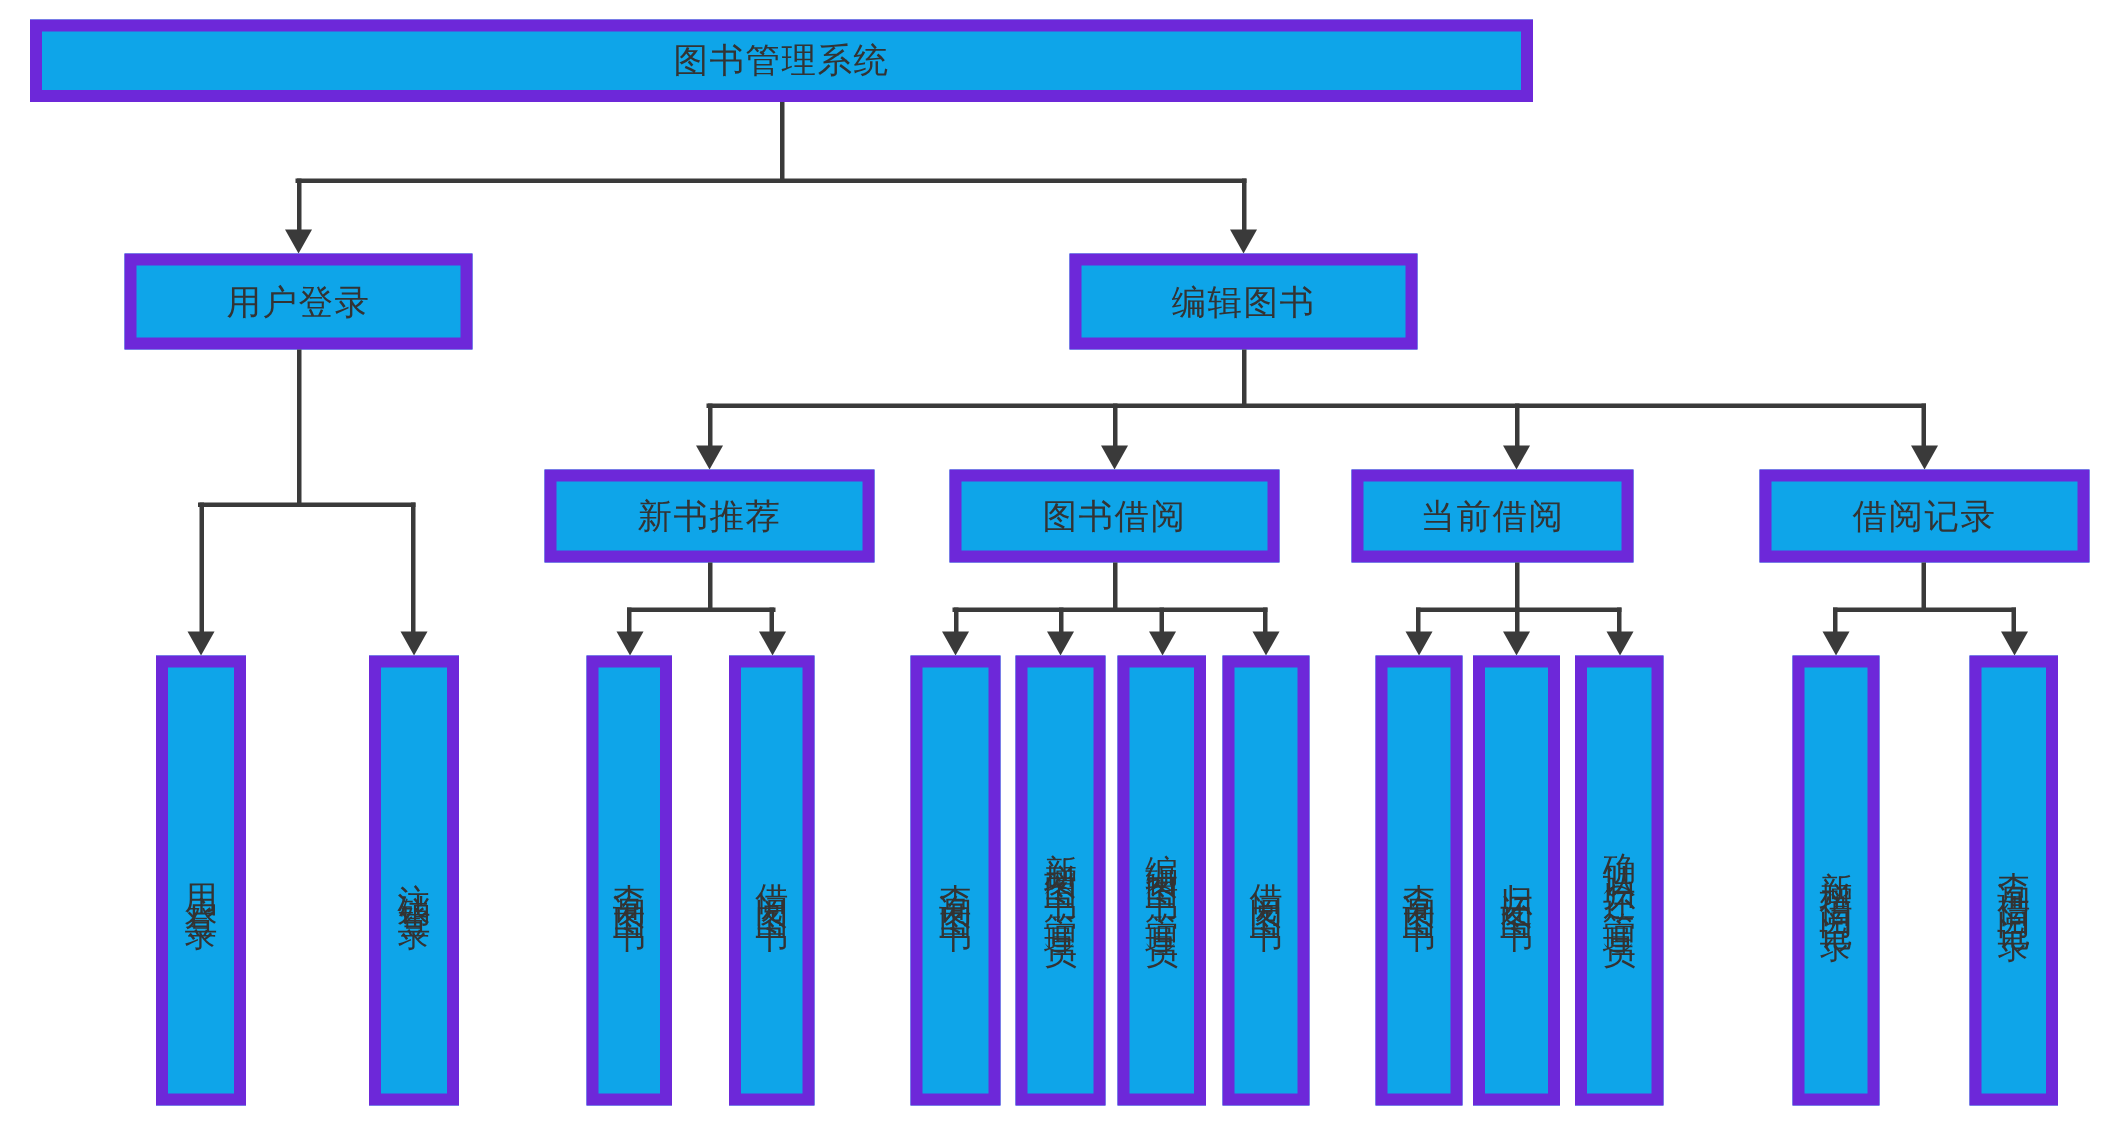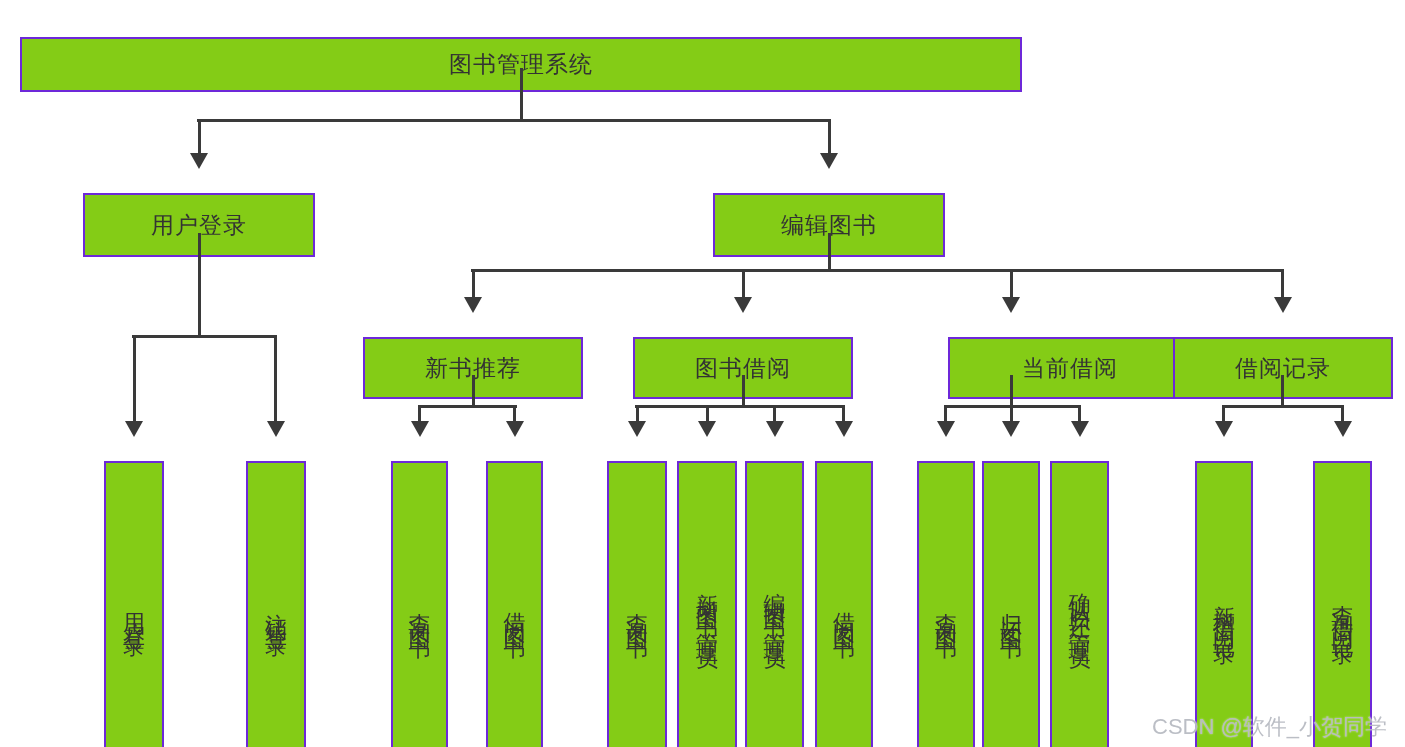--- a/index.html
+++ b/index.html
@@ -8,27 +8,26 @@
     width: 1405px;
     height: 747px;
     background: #ffffff;
     font-family: "Liberation Sans", sans-serif;
     overflow: hidden;
   }
   
   .box {
     position: absolute;
     box-sizing: border-box;
-    border: 2px solid #6d28d9;
-    background: #84cc16;
+    border: 8px solid #6d28d9;
+    background: #0ea5e9;
     display: flex;
     align-items: center;
     justify-content: center;
     color: #333333;
-    margin-top: 24px;
   }
   .hlabel {
     font-size: 23px;
     letter-spacing: 1px;
     white-space: nowrap;
   }
   .vlabel {
     writing-mode: vertical-rl;
     text-orientation: mixed;
     font-size: 22px;
@@ -100,21 +99,21 @@
   <div class="arrow" style="left:1002px;top:297px"></div>
   <div class="ln" style="left:1281px;top:269px;width:3px;height:31px"></div>
   <div class="arrow" style="left:1274px;top:297px"></div>
 
   <div class="box" style="left:363px;top:313px;width:220px;height:62px">
     <span class="hlabel">新书推荐</span>
   </div>
   <div class="box" style="left:633px;top:313px;width:220px;height:62px">
     <span class="hlabel">图书借阅</span>
   </div>
-  <div class="box" style="left:948px;top:313px;width:244px;height:62px">
+  <div class="box" style="left:901px;top:313px;width:188px;height:62px">
     <span class="hlabel">当前借阅</span>
   </div>
   <div class="box" style="left:1173px;top:313px;width:220px;height:62px">
     <span class="hlabel">借阅记录</span>
   </div>
 
   <div class="ln" style="left:472px;top:375px;width:3px;height:33px"></div>
   <div class="ln" style="left:418px;top:405px;width:99px;height:3px"></div>
   <div class="ln" style="left:418px;top:405px;width:3px;height:18px"></div>
   <div class="arrow" style="left:411px;top:421px"></div>
@@ -185,15 +184,14 @@
     <span class="vlabel">确认归还（管理员）</span>
   </div>
 
   <div class="box" style="left:1195px;top:437px;width:58px;height:300px">
     <span class="vlabel">新增借阅记录</span>
   </div>
   <div class="box" style="left:1313px;top:437px;width:59px;height:300px">
     <span class="vlabel">查询借阅记录</span>
   </div>
 
-  <div class="watermark">CSDN @软件_小贺同学</div>
 
 </div>
 
 </body></html>

